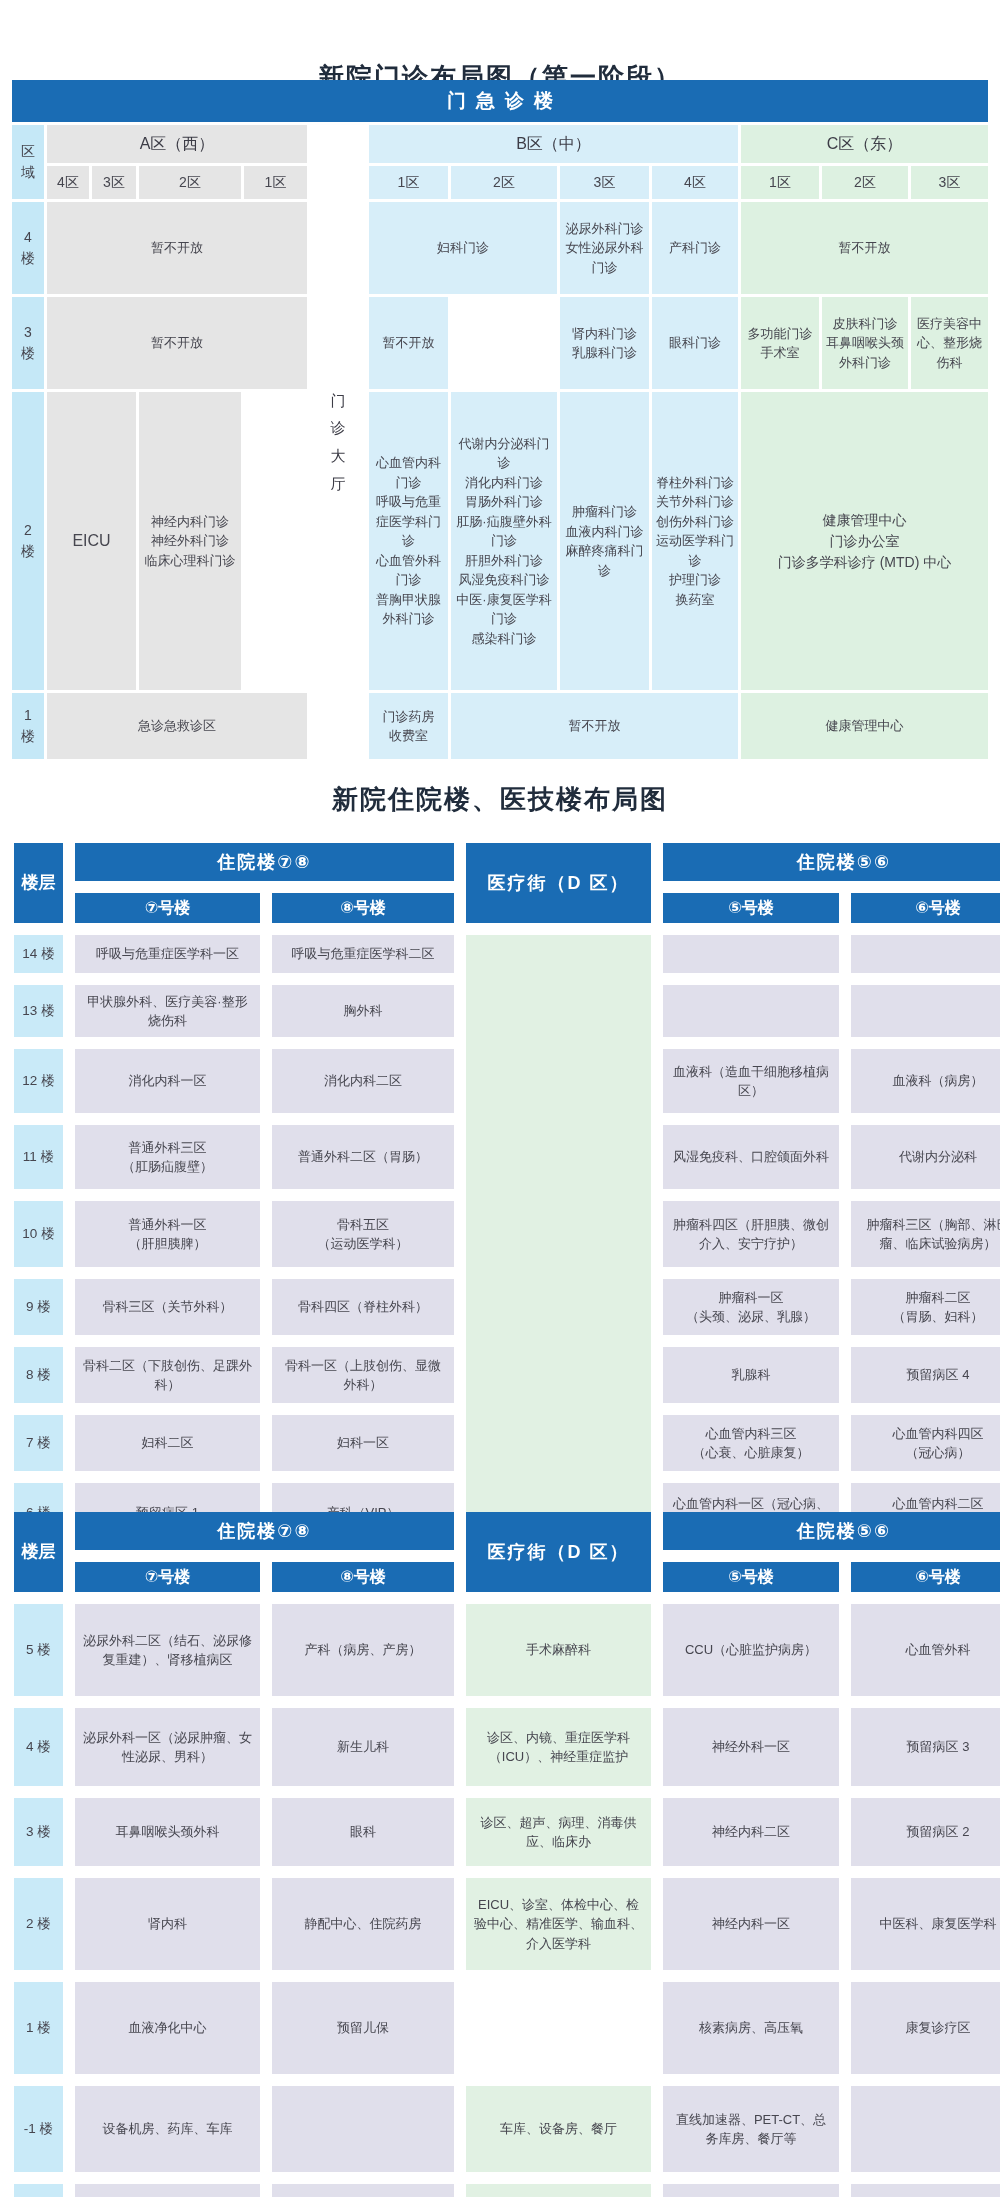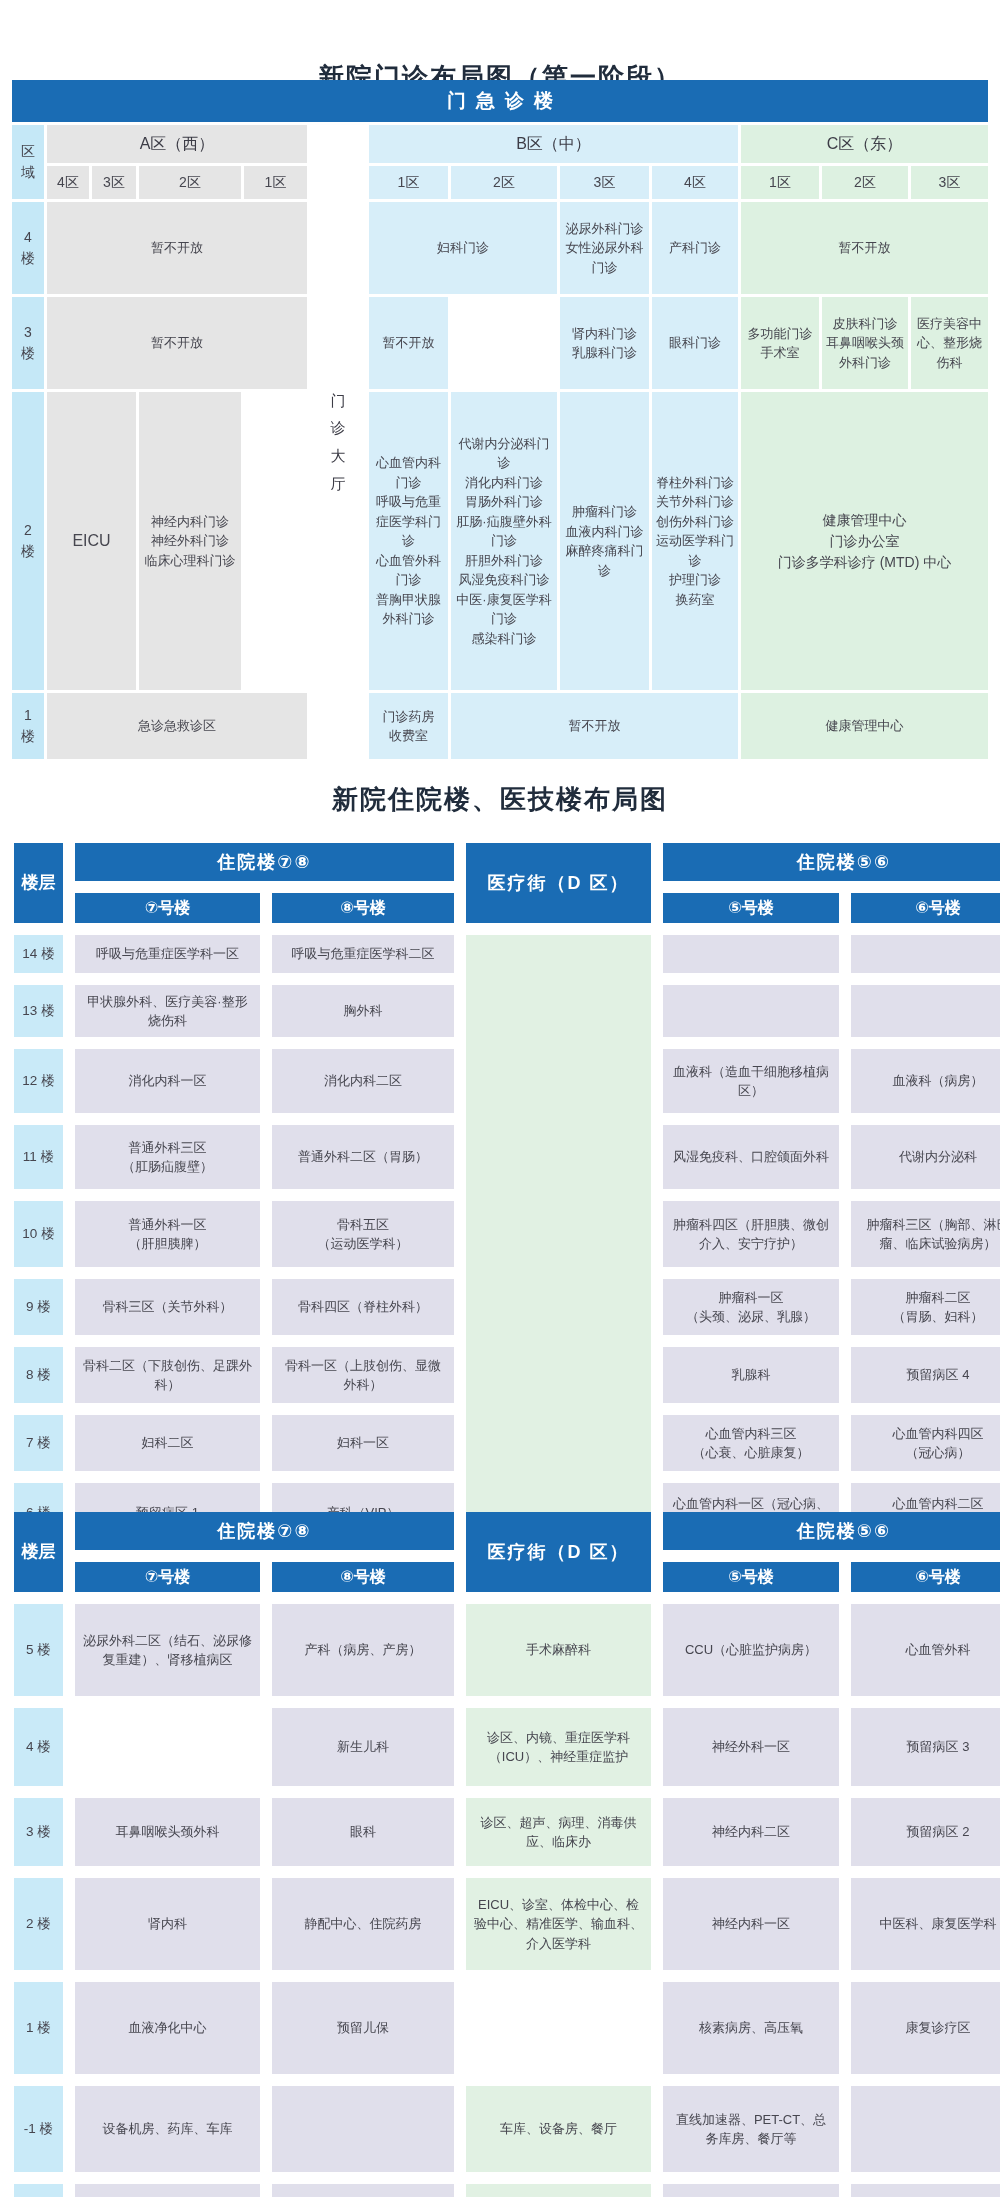--- a/index.html
+++ b/index.html
@@ -230,20 +230,21 @@
       <div class="c hb mid" style="grid-area:2/6">⑥号楼</div>
 
       <div class="c f2" style="grid-area:3/1">5 楼</div>
       <div class="c lv" style="grid-area:3/2">泌尿外科二区（结石、泌尿修复重建）、肾移植病区</div>
       <div class="c lv" style="grid-area:3/3">产科（病房、产房）</div>
       <div class="c dg" style="grid-area:3/4">手术麻醉科</div>
       <div class="c lv" style="grid-area:3/5">CCU（心脏监护病房）</div>
       <div class="c lv" style="grid-area:3/6">心血管外科</div>
 
       <div class="c f2" style="grid-area:4/1">4 楼</div>
+      <div class="c lv" style="grid-area:4/2">泌尿外科一区（泌尿肿瘤、女性泌尿、男科）</div>
       <div class="c lv" style="grid-area:4/3">新生儿科</div>
       <div class="c dg" style="grid-area:4/4">诊区、内镜、重症医学科（ICU）、神经重症监护</div>
       <div class="c lv" style="grid-area:4/5">神经外科一区</div>
       <div class="c lv" style="grid-area:4/6">预留病区 3</div>
 
       <div class="c f2" style="grid-area:5/1">3 楼</div>
       <div class="c lv" style="grid-area:5/2">耳鼻咽喉头颈外科</div>
       <div class="c lv" style="grid-area:5/3">眼科</div>
       <div class="c dg" style="grid-area:5/4">诊区、超声、病理、消毒供应、临床办</div>
       <div class="c lv" style="grid-area:5/5">神经内科二区</div>

